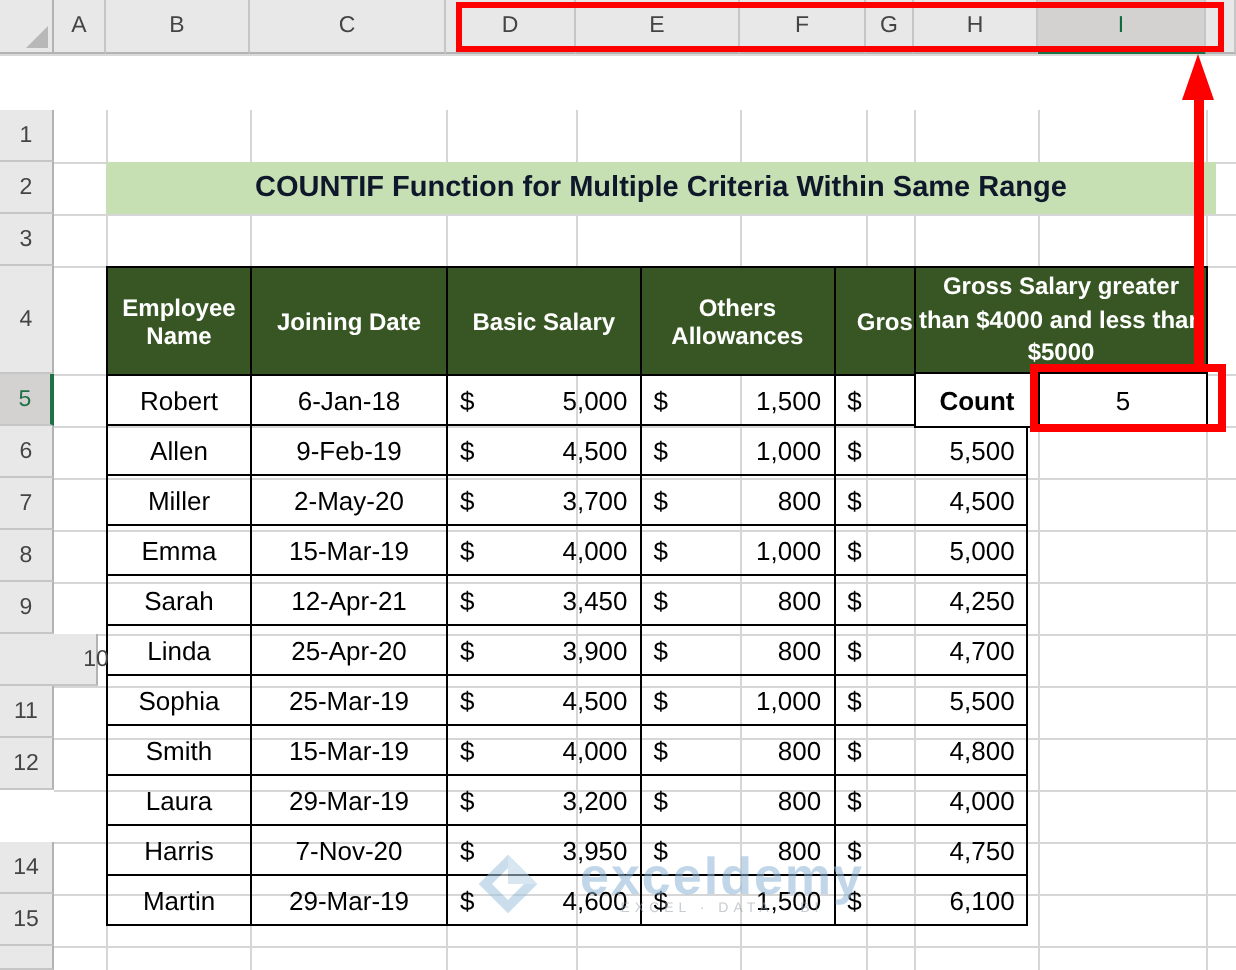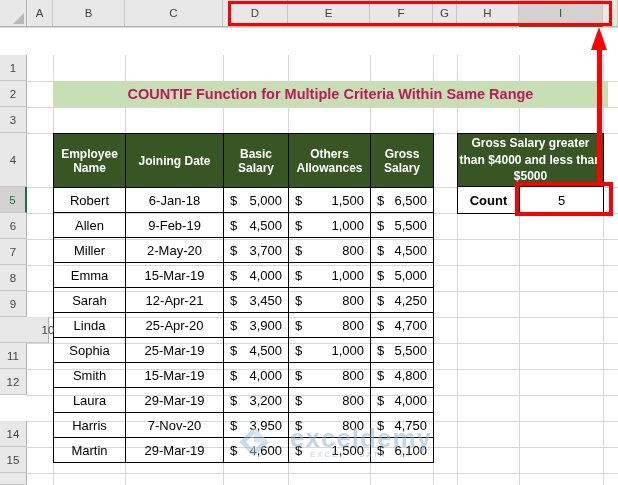--- a/index.html
+++ b/index.html
@@ -43,30 +43,30 @@
     border-bottom:1px solid #c6c6c6;border-right:1px solid #b3b3b3;
     display:flex;align-items:center;justify-content:center;font-size:11.5px;color:#444;z-index:10;}
   .row-header.selected{background:var(--hdr-sel-bg);border-right:2px solid var(--excel-green);color:var(--excel-green);}
 
   
   .vline{position:absolute;width:1px;background:var(--grid);z-index:1;}
   .hline{position:absolute;height:1px;background:var(--grid);z-index:1;}
 
   
   .banner{position:absolute;left:53px;top:81px;width:555px;height:26px;background:var(--banner-green);
-    display:flex;align-items:center;justify-content:center;font-size:14.5px;font-weight:bold;color:#be185d;z-index:5;}
+    display:flex;align-items:center;justify-content:center;font-size:14.5px;font-weight:bold;color:#0f172a;z-index:5;}
 
   
   .data-table{position:absolute;left:53px;top:133px;border-collapse:collapse;z-index:5;border-radius:26px;}
   .data-table th{background:var(--header-green);color:#fff;font-weight:bold;font-size:12px;
     line-height:14px;border:1px solid #000;padding:2px;text-align:center;height:54px;}
   .data-table td{border:1px solid #000;font-size:13px;color:#000;height:25px;padding:0;text-align:center;}
   .money{display:flex;justify-content:space-between;align-items:center;padding:0 6px;height:100%;}
   .money .cur{font-size:13px;}
-  .money .amt{font-size:13px;}
+  .money .amt{font-size:13px;padding-left:44px;}
 
   
   .criteria-box{position:absolute;left:457px;top:133px;width:147px;height:54px;background:var(--header-green);
     border:1px solid #000;color:#fff;font-weight:bold;font-size:12px;line-height:16.5px;text-align:center;
     display:flex;align-items:center;justify-content:center;padding:1px;z-index:5;}
   .count-label-cell{position:absolute;left:457px;top:186px;width:63px;height:28px;background:#fff;
     border:1px solid #000;display:flex;align-items:center;justify-content:center;
     font-weight:bold;font-size:13px;z-index:5;}
   .count-value-cell{position:absolute;left:519px;top:186px;width:85px;height:28px;background:#fff;
     border:1px solid #000;display:flex;align-items:center;justify-content:center;font-size:13px;z-index:5;}

